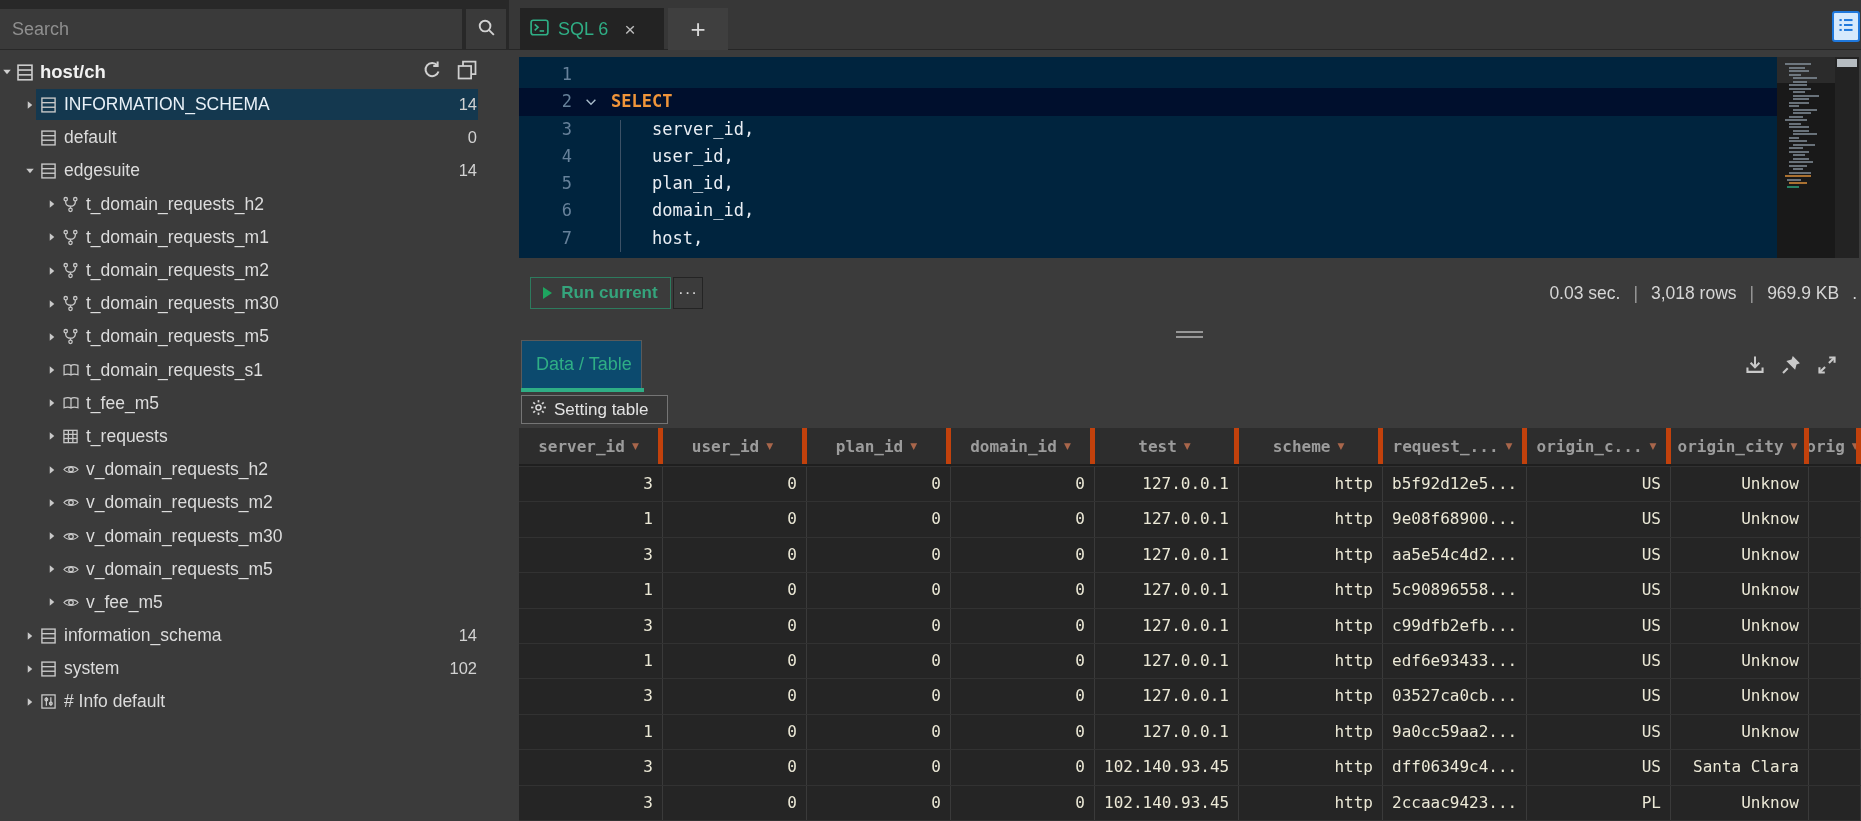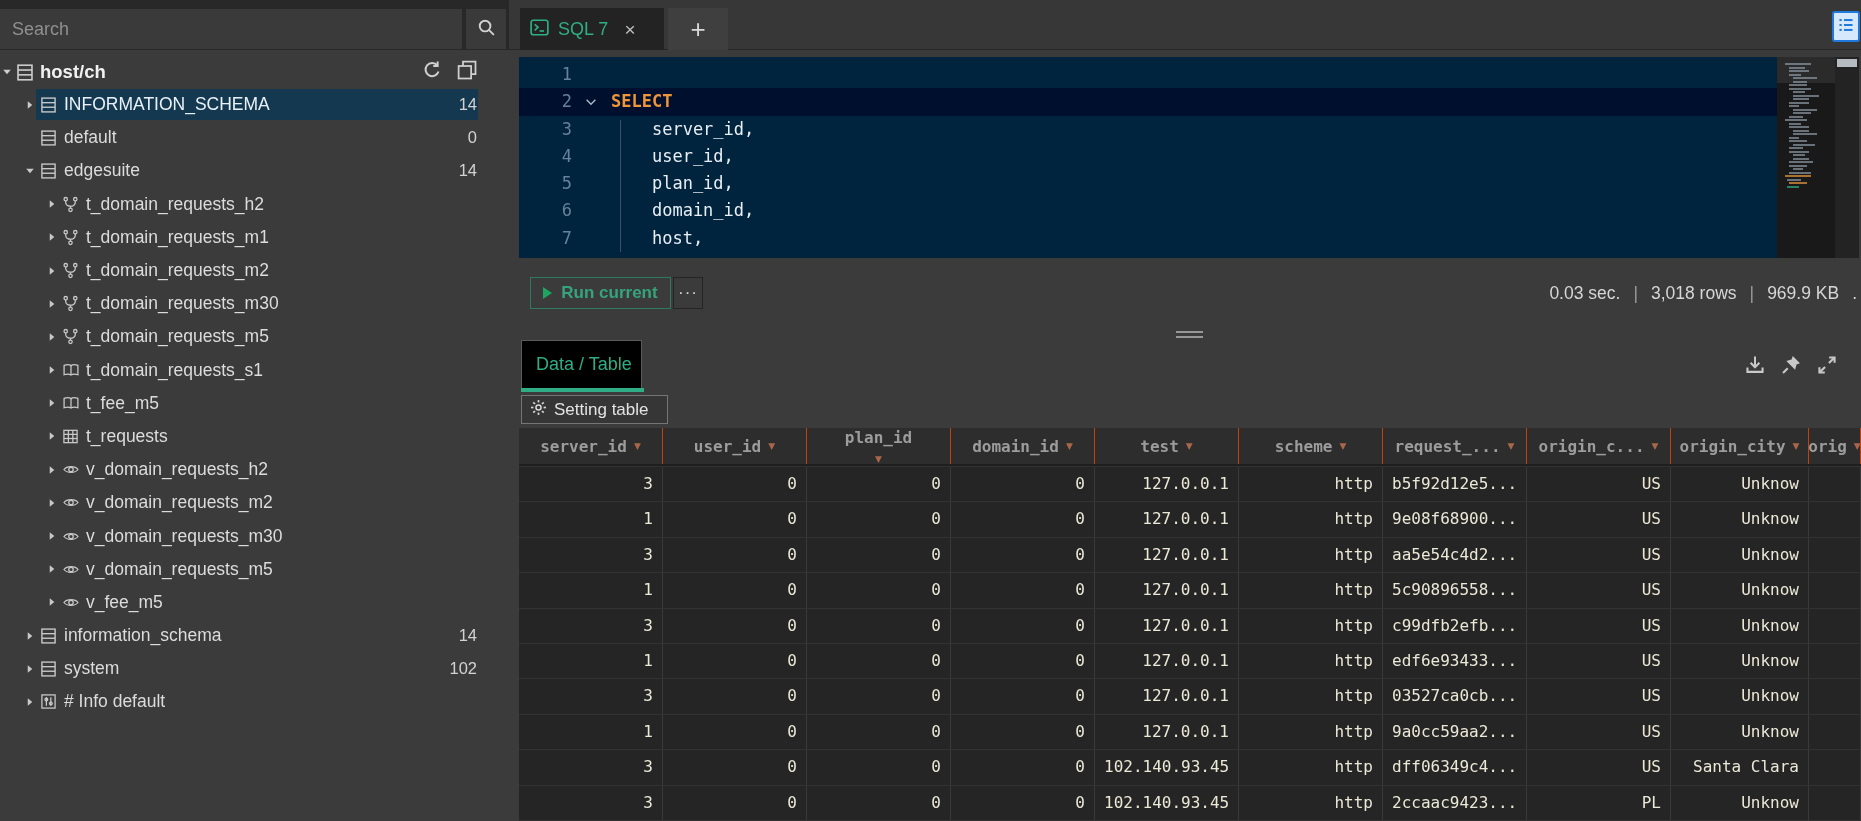--- a/index.html
+++ b/index.html
@@ -77,37 +77,37 @@
             justify-content:center;letter-spacing:1px;cursor:pointer;}
   #stats{position:absolute;top:277px;height:32px;right:4px;display:flex;align-items:center;gap:13px;
          font-size:17.5px;color:#d6d6d6;}
   #stats .pipe{color:#9a9a9a;}
 
   
   #grab{position:absolute;left:1176px;top:331px;width:27px;height:9px;cursor:row-resize;}
   #grab div{height:2px;background:#979797;margin-bottom:3px;}
 
   
-  #data-tab{position:absolute;left:521px;top:340px;width:121px;height:48px;background:#000000;
+  #data-tab{position:absolute;left:521px;top:340px;width:121px;height:48px;background:#0c4a6e;
             border:1px solid #5a5a5a;border-bottom:none;color:#2fae85;font-size:18px;display:flex;
             align-items:center;padding-left:14px;cursor:pointer;}
   #data-tab-underline{position:absolute;left:521px;top:388px;width:123px;height:4px;background:#2fae85;}
   #result-actions{position:absolute;left:1742px;top:352px;display:flex;gap:10px;align-items:center;}
   #result-actions span{width:26px;height:26px;display:flex;align-items:center;justify-content:center;
                        cursor:pointer;}
   #setting-btn{position:absolute;left:521px;top:395px;width:147px;height:29px;background:#363636;
                border:1px solid #757575;display:flex;align-items:center;gap:7px;padding-left:8px;
                color:#e3e3e3;font-size:17px;cursor:pointer;}
 
   
   #table{position:absolute;left:519px;top:428px;width:1342px;height:393px;overflow:hidden;}
   #thead{display:flex;height:38px;background:#2d2d2d;border-bottom:2px solid #1f1f1f;}
   .hcell{display:flex;align-items:center;justify-content:center;gap:7px;color:#9c9c9c;
          font-weight:bold;font-family:"DejaVu Sans Mono",monospace;font-size:16px;
-         border-right:1px solid #c2410c;flex:none;overflow:hidden;white-space:nowrap;cursor:pointer;}
+         border-right:5px solid #c2410c;flex:none;overflow:hidden;white-space:nowrap;cursor:pointer;}
   .arr{font-size:9px;color:#a9664b;font-family:"DejaVu Sans",sans-serif;}
   .brow{display:flex;height:35.4px;background:#252525;border-top:1px solid #323232;}
   .bcell{border-right:1px solid #3a3a3a;font-family:"DejaVu Sans Mono",monospace;font-size:16px;
          color:#ebe8d6;text-align:right;padding:0 9px;line-height:33.4px;flex:none;overflow:hidden;
          white-space:pre;cursor:default;}
   .bcell.left{text-align:left;}
 </style>
 </head>
 <body>
 
@@ -125,21 +125,21 @@
       </span>
     </div>
     <div id="sql-tab">
       <span>
         <svg width="19" height="17" viewBox="0 0 17 15">
             <rect x="1" y="1" width="15" height="13" rx="2" fill="none" stroke="#2fae85" stroke-width="1.5"></rect>
             <polyline points="4.2,4.6 7.2,7.3 4.2,10" fill="none" stroke="#2fae85" stroke-width="1.5"></polyline>
             <line x1="8.6" y1="10.6" x2="12.6" y2="10.6" stroke="#2fae85" stroke-width="1.5"></line>
           </svg>
       </span>
-      <span class="tlabel">SQL 7</span>
+      <span class="tlabel">SQL 6</span>
       <span class="tclose">×</span>
     </div>
     <div id="plus-tab">+</div>
     <div id="grid-btn">
       <span>
         <svg width="18" height="18" viewBox="0 0 16 16">
             <g stroke="#1f78dc" stroke-width="1.8">
               <line x1="2.2" y1="3.6" x2="4.2" y2="3.6"></line>
               <line x1="6.2" y1="3.6" x2="13.8" y2="3.6"></line>
               <line x1="2.2" y1="8" x2="4.2" y2="8"></line>
@@ -671,21 +671,21 @@
   <div id="table">
     <div id="thead">
         <div class="hcell" style="width: 144px;">
           <span>server_id</span>
           <span class="arr">▼</span>
         </div>
         <div class="hcell" style="width: 144px;">
           <span>user_id</span>
           <span class="arr">▼</span>
         </div>
-        <div class="hcell" style="width: 144px; flex-direction: column;">
+        <div class="hcell" style="width: 144px;">
           <span>plan_id</span>
           <span class="arr">▼</span>
         </div>
         <div class="hcell" style="width: 144px;">
           <span>domain_id</span>
           <span class="arr">▼</span>
         </div>
         <div class="hcell" style="width: 144px;">
           <span>test</span>
           <span class="arr">▼</span>

